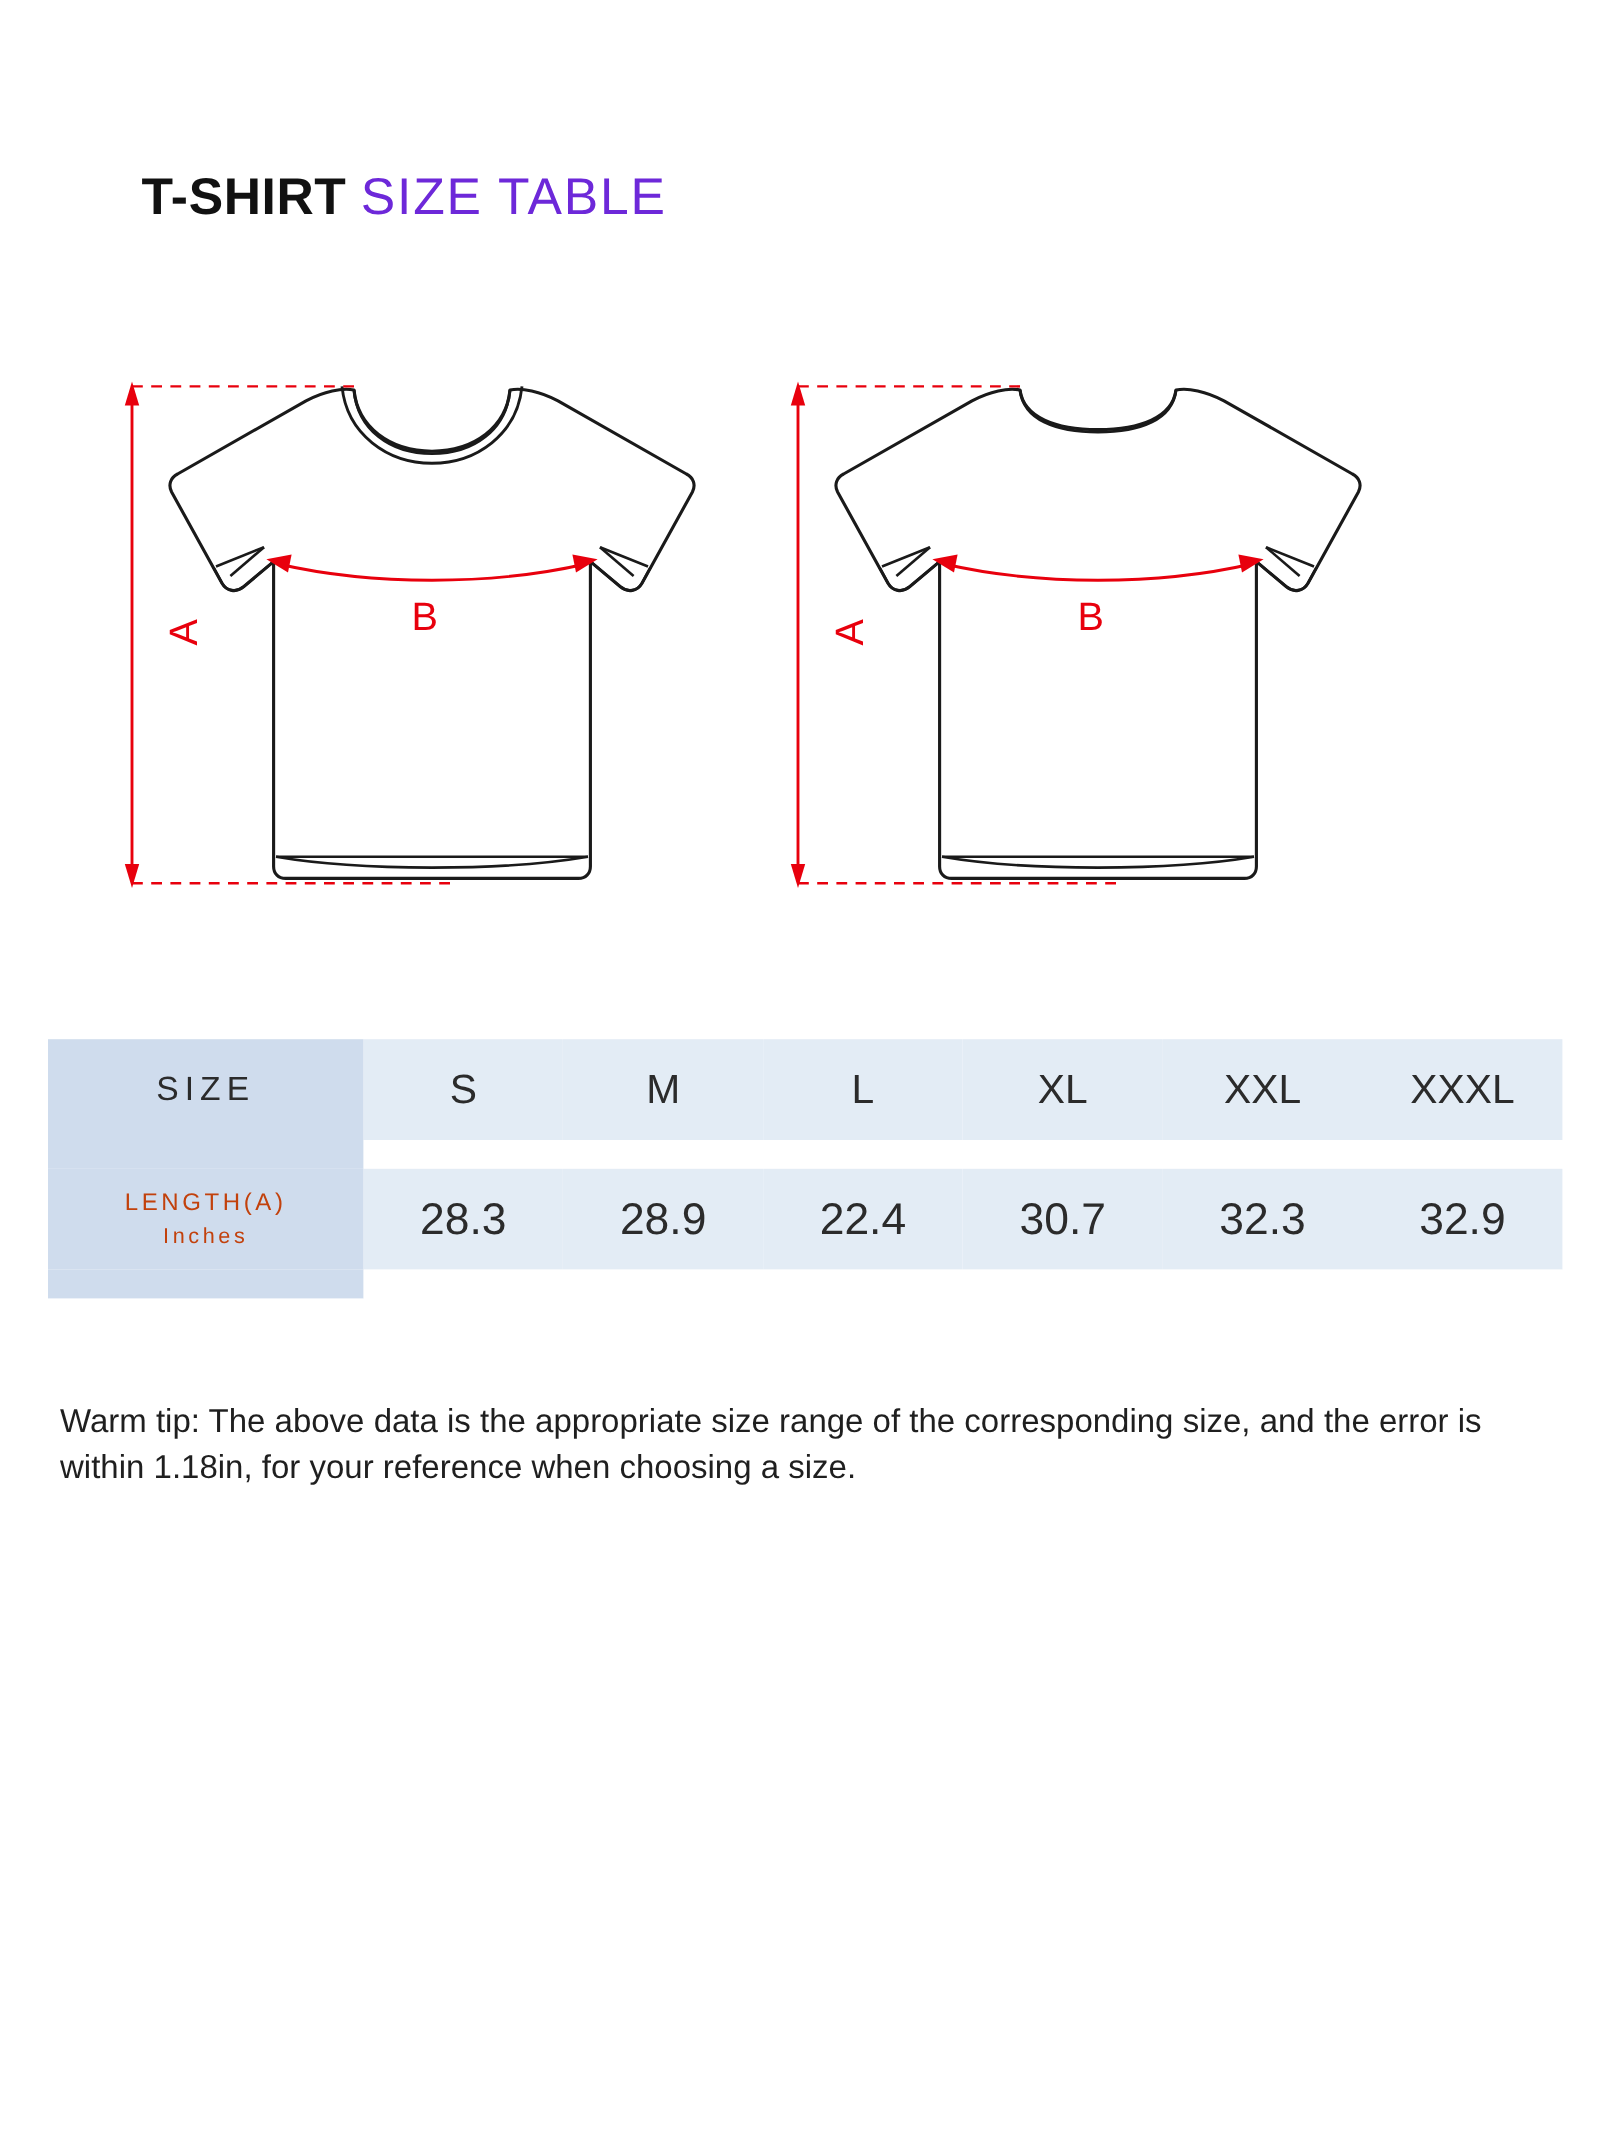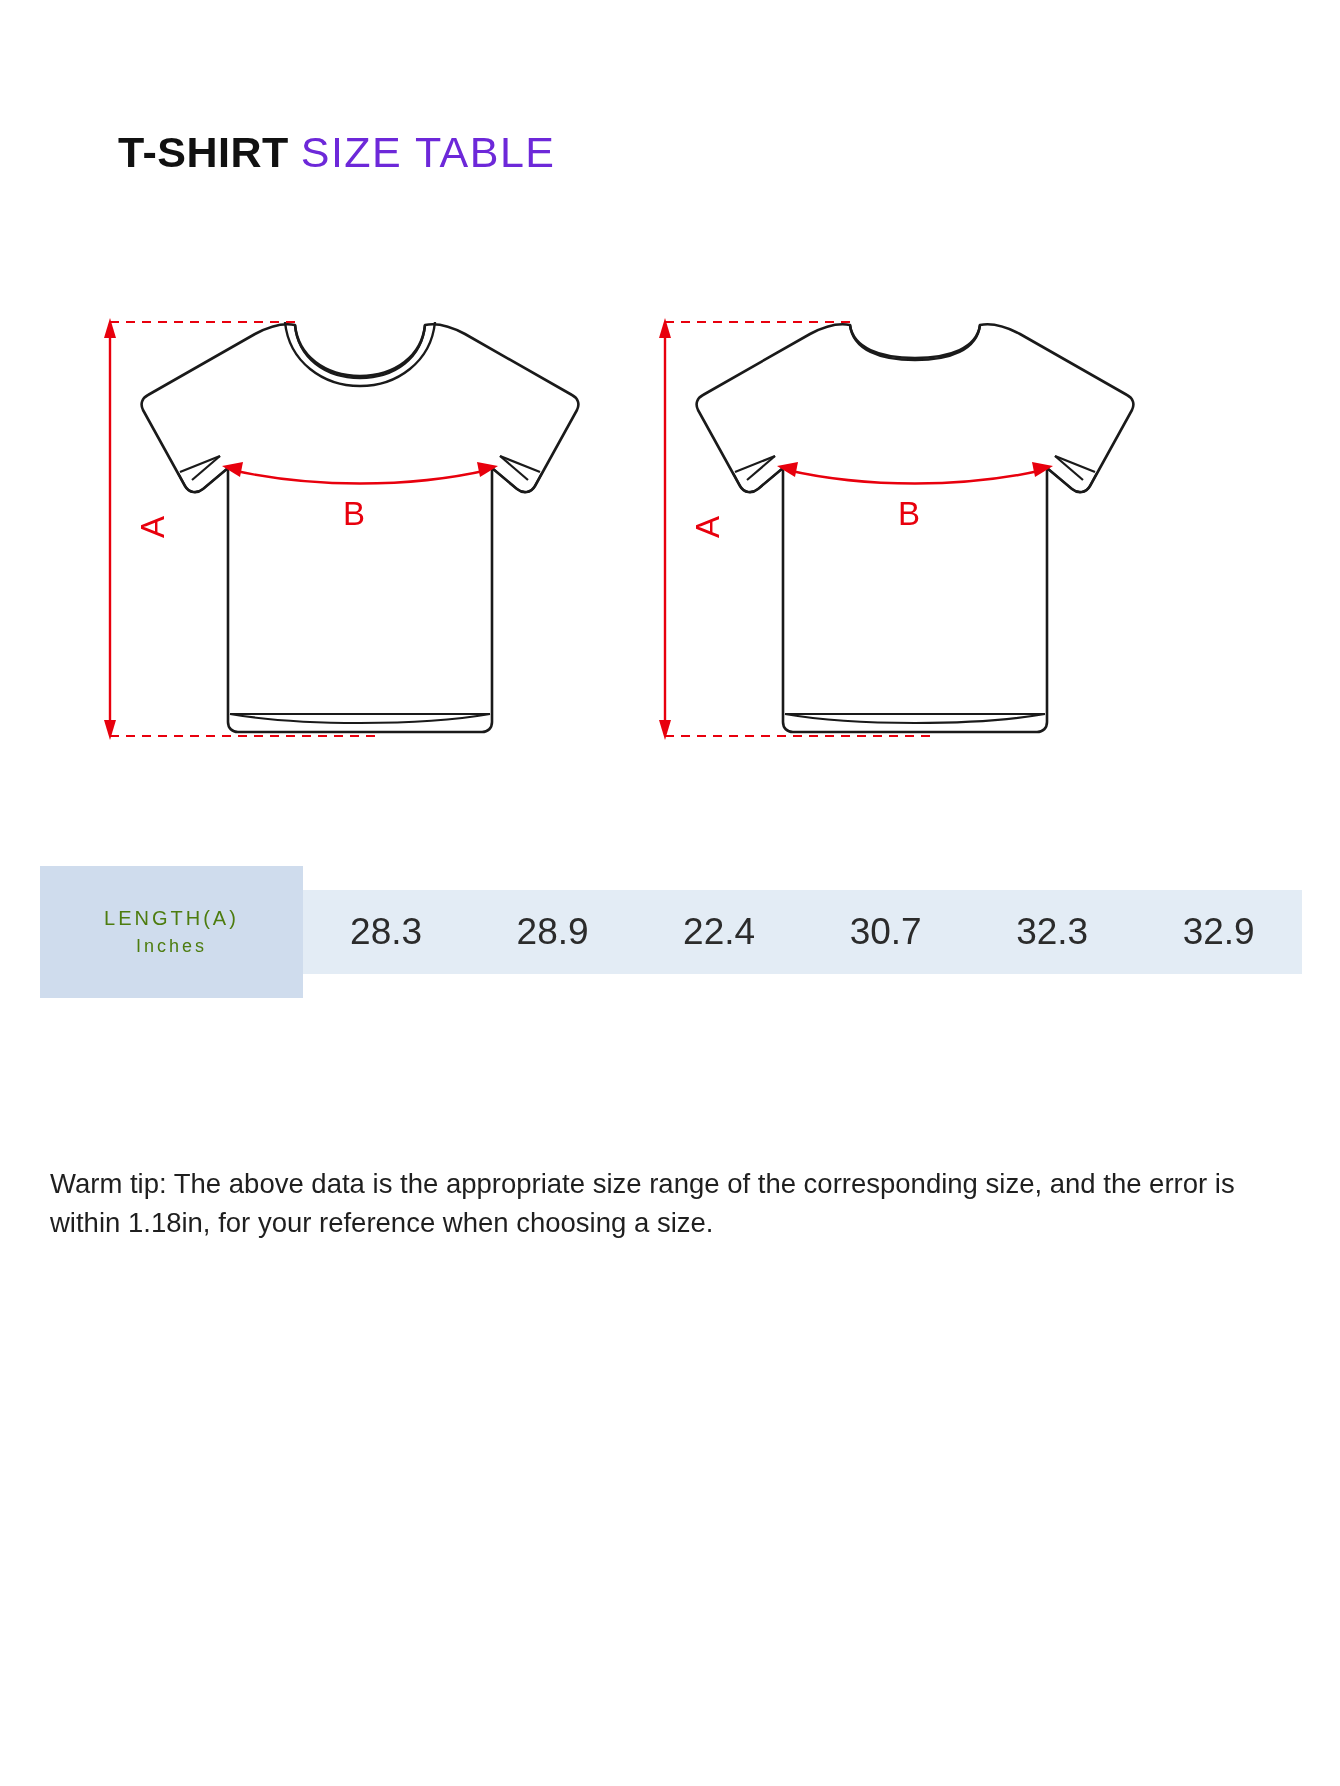--- a/index.html
+++ b/index.html
@@ -13,21 +13,21 @@
     font-family: "Liberation Sans", sans-serif;
     color: #1a1a1a;
     position: relative;
     overflow: hidden;
   }
 
   
   .title-wrap {
     position: absolute;
     left: 118px;
-    top: 128px;
+    top: 140px;
     display: flex;
     align-items: baseline;
     white-space: nowrap;
   }
   .title-strong {
     font-size: 43px;
     font-weight: bold;
     letter-spacing: 0.5px;
     color: #111;
   }
@@ -110,21 +110,21 @@
     height: 84px;
     background: #e3ecf5;
     font-size: 37px;
     color: #2b2b2b;
   }
   tr.data-row td.row-label {
     background: #cfdced;
     font-size: 20px;
     letter-spacing: 3px;
     line-height: 1.45;
-    color: #4d7c0f;
+    color: #c2410c;
   }
   .row-label .sub {
     display: block;
     font-size: 18px;
     letter-spacing: 3px;
     text-align: center;
   }
 
   
   .warm-tip {
@@ -252,20 +252,29 @@
   <colgroup>
     <col class="col-label">
       <col class="col-val">
       <col class="col-val">
       <col class="col-val">
     <col class="col-val">
       <col class="col-val">
       <col class="col-val">
   </colgroup>
   <tbody>
+    <tr class="head-row">
+      <td class="hdr-label">SIZE</td>
+      <td>S</td>
+      <td>M</td>
+      <td>L</td>
+      <td>XL</td>
+      <td>XXL</td>
+      <td>XXXL</td>
+    </tr>
 
     <tr class="gap-row">
       <td class="gap-label"></td>
       <td colspan="6"></td>
     </tr>
 
     <tr class="data-row">
       <td class="row-label">
         <span>LENGTH(A)</span>
         <span class="sub">Inches</span>

